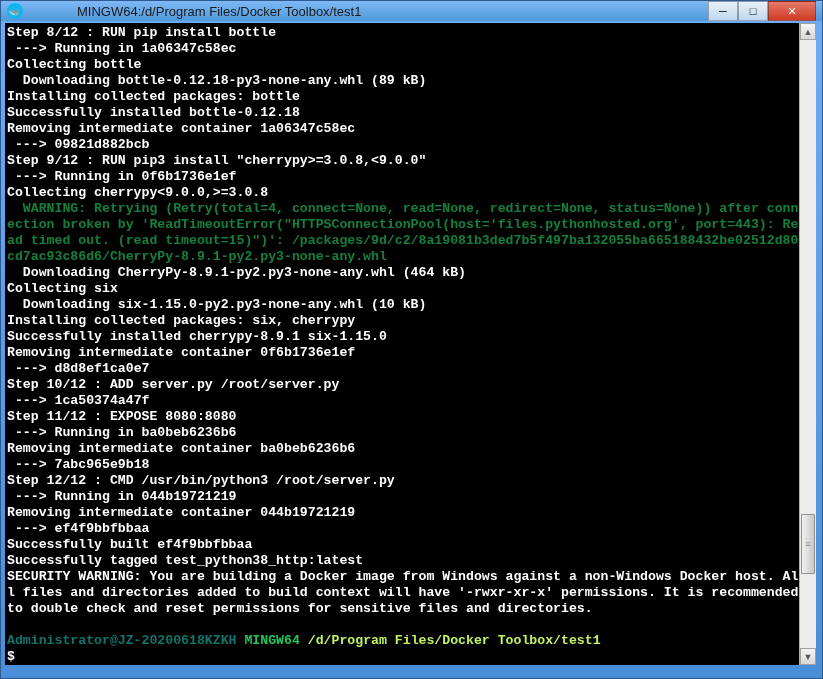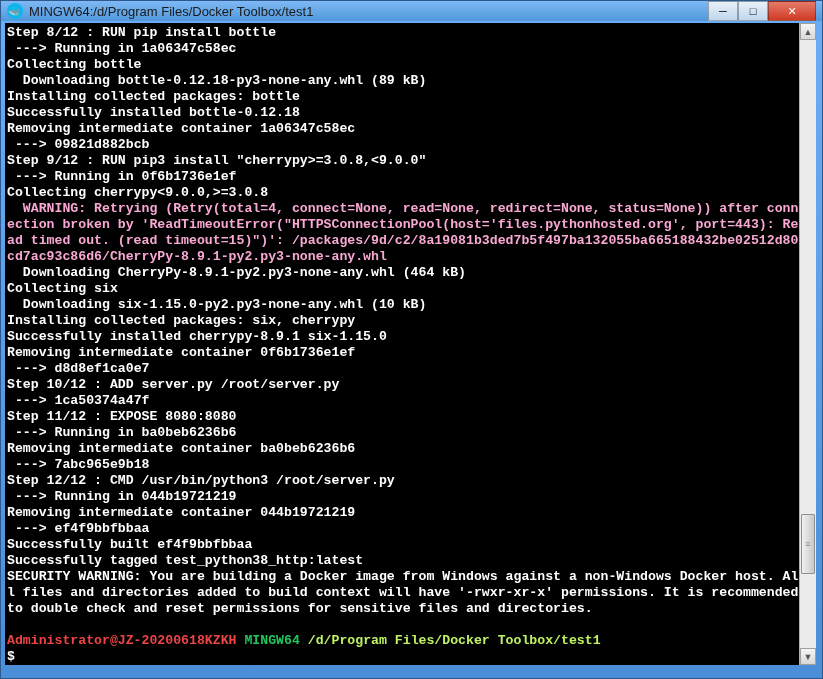--- a/index.html
+++ b/index.html
@@ -32,21 +32,21 @@
       height: 16px;
       border-radius: 50%;
       background: #0db7ed;
       margin-right: 6px;
       display: flex;
       align-items: center;
       justify-content: center;
       font-size: 10px;
       color: white;
     }
-    .titlebar-text { flex: 1; color: #1a1a1a; }
+    .titlebar-text { flex: 1; color: #1a1a1a; margin-left: 48px; }
     .window-controls { display: flex; gap: 0; }
     .win-btn {
       width: 30px;
       height: 20px;
       border: 1px solid rgba(0,0,0,0.3);
       display: flex;
       align-items: center;
       justify-content: center;
       font-size: 11px;
       cursor: pointer;
@@ -71,22 +71,22 @@
       color: #fff;
       font-family: Consolas, "Courier New", monospace;
       font-size: 13.2px;
       font-weight: bold;
       line-height: 16px;
       padding: 2px 0 0 2px;
       overflow: hidden;
       white-space: pre-wrap;
       word-break: break-all;
     }
-    .terminal .warn { color: #f9a8d4; }
-    .terminal .user { color: #ef4444; }
+    .terminal .warn { color: #15803d; }
+    .terminal .user { color: #0f766e; }
     .terminal .host { color: #22c55e; }
     .terminal .path { color: #bef264; }
     .scrollbar {
       width: 17px;
       background: #e8e8e8;
       border-left: 1px solid #b0b0b0;
       display: flex;
       flex-direction: column;
     }
     .sb-btn {

